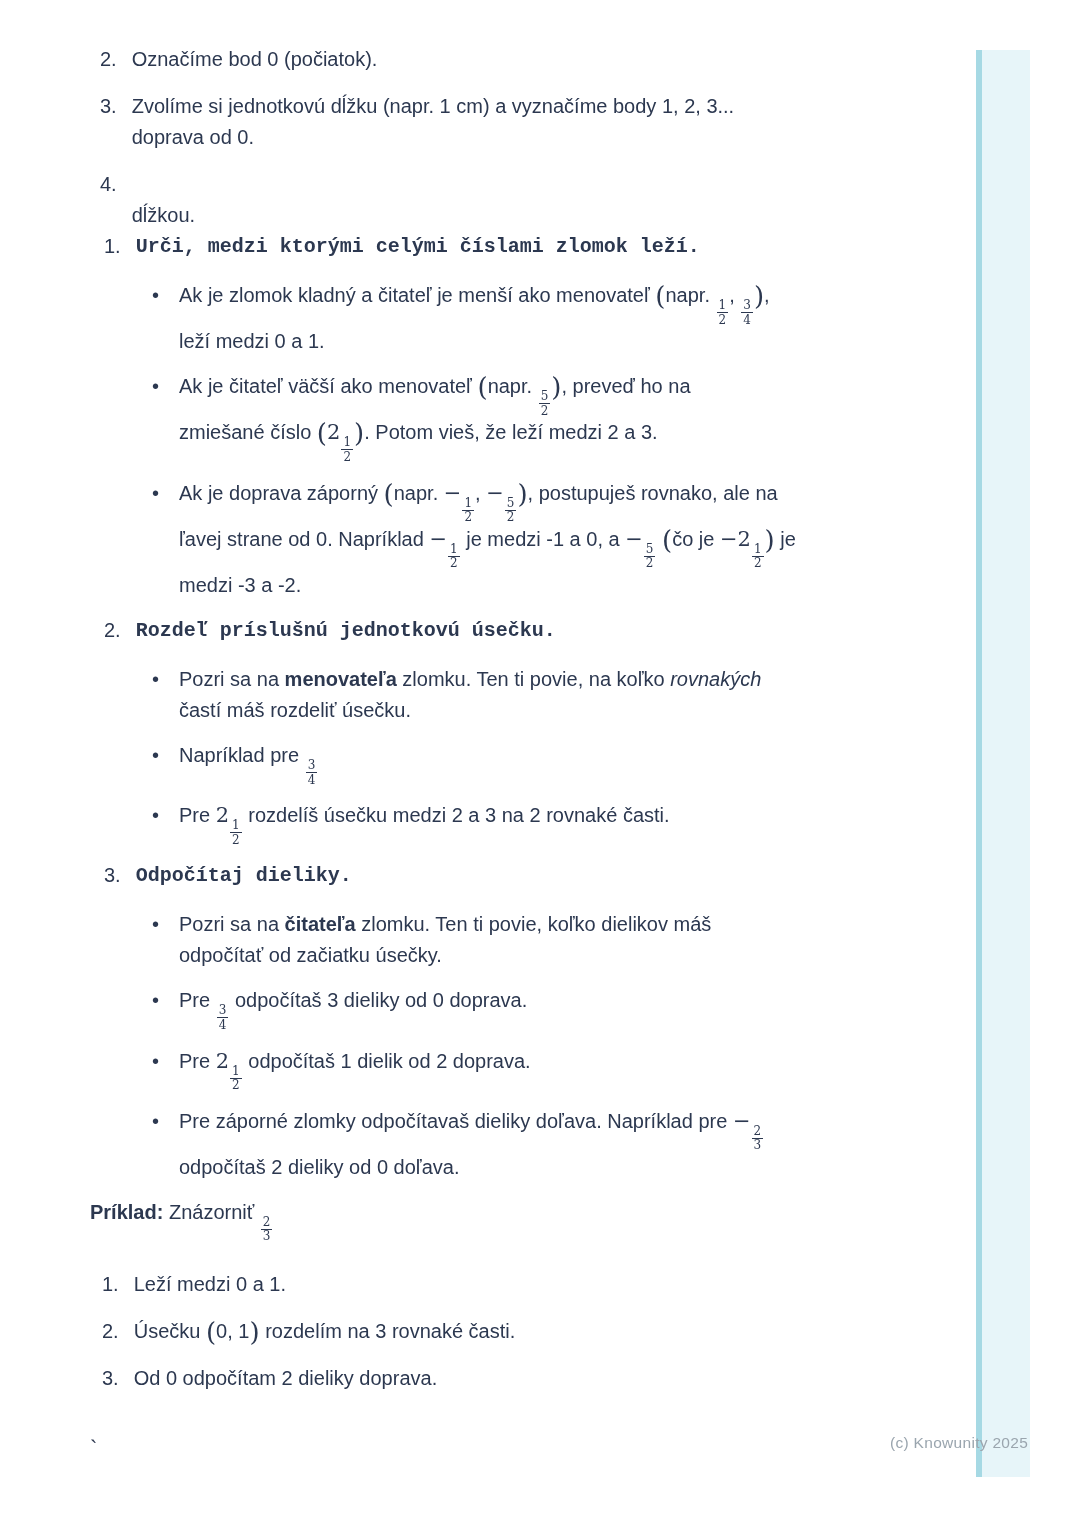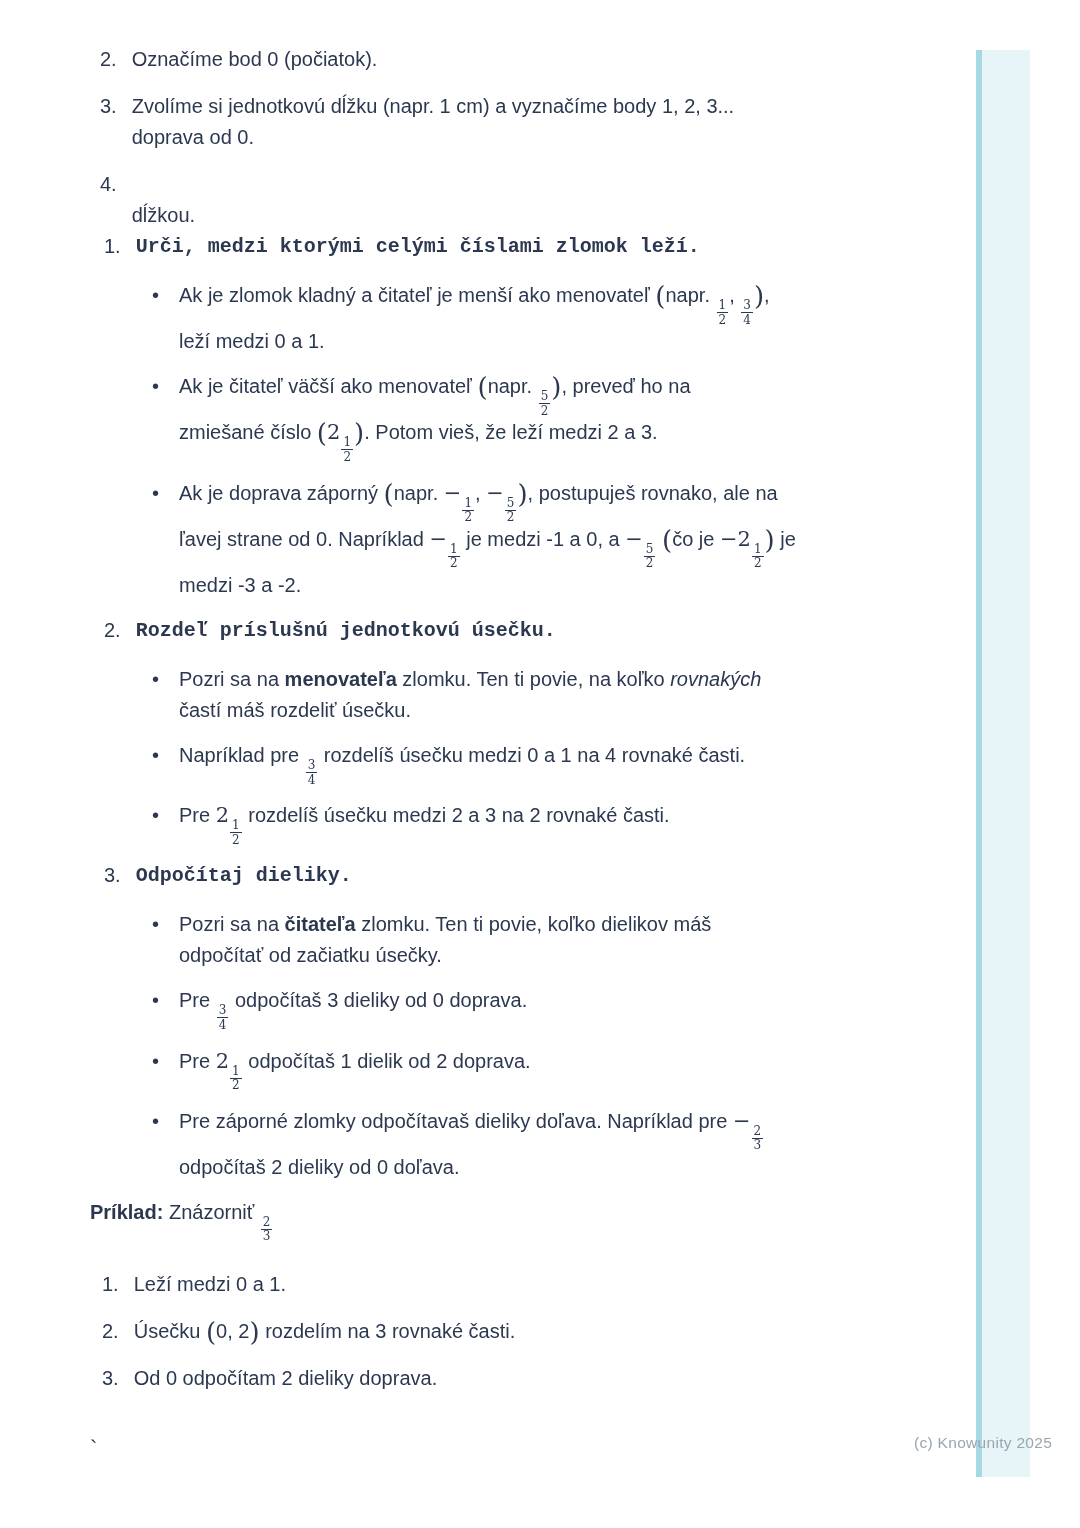--- a/index.html
+++ b/index.html
@@ -68,21 +68,21 @@
     font-family:"DejaVu Serif",serif;
     font-size:12px;
     line-height:1.05;
     vertical-align:-7px;
     margin:0 1px;
   }
   .frac .fn{border-bottom:1.2px solid currentColor;padding:0 2px .5px 2px;}
   .frac .fd{padding-top:.5px;}
   .footer{
     position:absolute;
-    left:914px;top:1434px;
+    left:890px;top:1434px;
     font-size:15.5px;
     letter-spacing:.3px;
     color:var(--muted);
     z-index:3;
     white-space:nowrap;
   }
   .stray{
     position:absolute;
     left:90px;top:1436px;
     font-size:22px;
@@ -168,21 +168,21 @@
       </div>
       <div class="bli">
         <span class="dot">•</span>
         <div class="lt"><span>Pozri sa na </span><span class="b">menovateľa</span><span> zlomku. Ten ti povie, na koľko </span><span class="i">rovnakých</span><br><span>častí máš rozdeliť úsečku.</span></div>
       </div>
       <div class="bli">
         <span class="dot">•</span>
         <div class="lt"><span>Napríklad pre </span><span class="frac">
               <span class="fn">3</span>
               <span class="fd">4</span>
-            </span><span> rozdelíš úsečku medzi 0 a 1 na 4 rovnaké časti.</span></div>
+            </span></div>
       </div>
       <div class="bli">
         <span class="dot">•</span>
         <div class="lt"><span>Pre </span><span class="m">2</span><span class="frac">
               <span class="fn">1</span>
               <span class="fd">2</span>
             </span><span> rozdelíš úsečku medzi 2 a 3 na 2 rovnaké časti.</span></div>
       </div>
     </div>
 
@@ -225,21 +225,21 @@
         <span class="fd">3</span>
       </span></p>
 
   <div class="exlist">
     <div class="oli">
       <span class="mk">1.</span>
       <div class="lt"><span>Leží medzi 0 a 1.</span></div>
     </div>
     <div class="oli">
       <span class="mk">2.</span>
-      <div class="lt"><span>Úsečku </span><span class="bp">(</span><span>0, 2</span><span class="bp">)</span><span> rozdelím na 3 rovnaké časti.</span></div>
+      <div class="lt"><span>Úsečku </span><span class="bp">(</span><span>0, 1</span><span class="bp">)</span><span> rozdelím na 3 rovnaké časti.</span></div>
     </div>
     <div class="oli">
       <span class="mk">3.</span>
       <div class="lt"><span>Od 0 odpočítam 2 dieliky doprava.</span></div>
     </div>
   </div>
 
 </main>
 
 <span class="stray">`</span>

